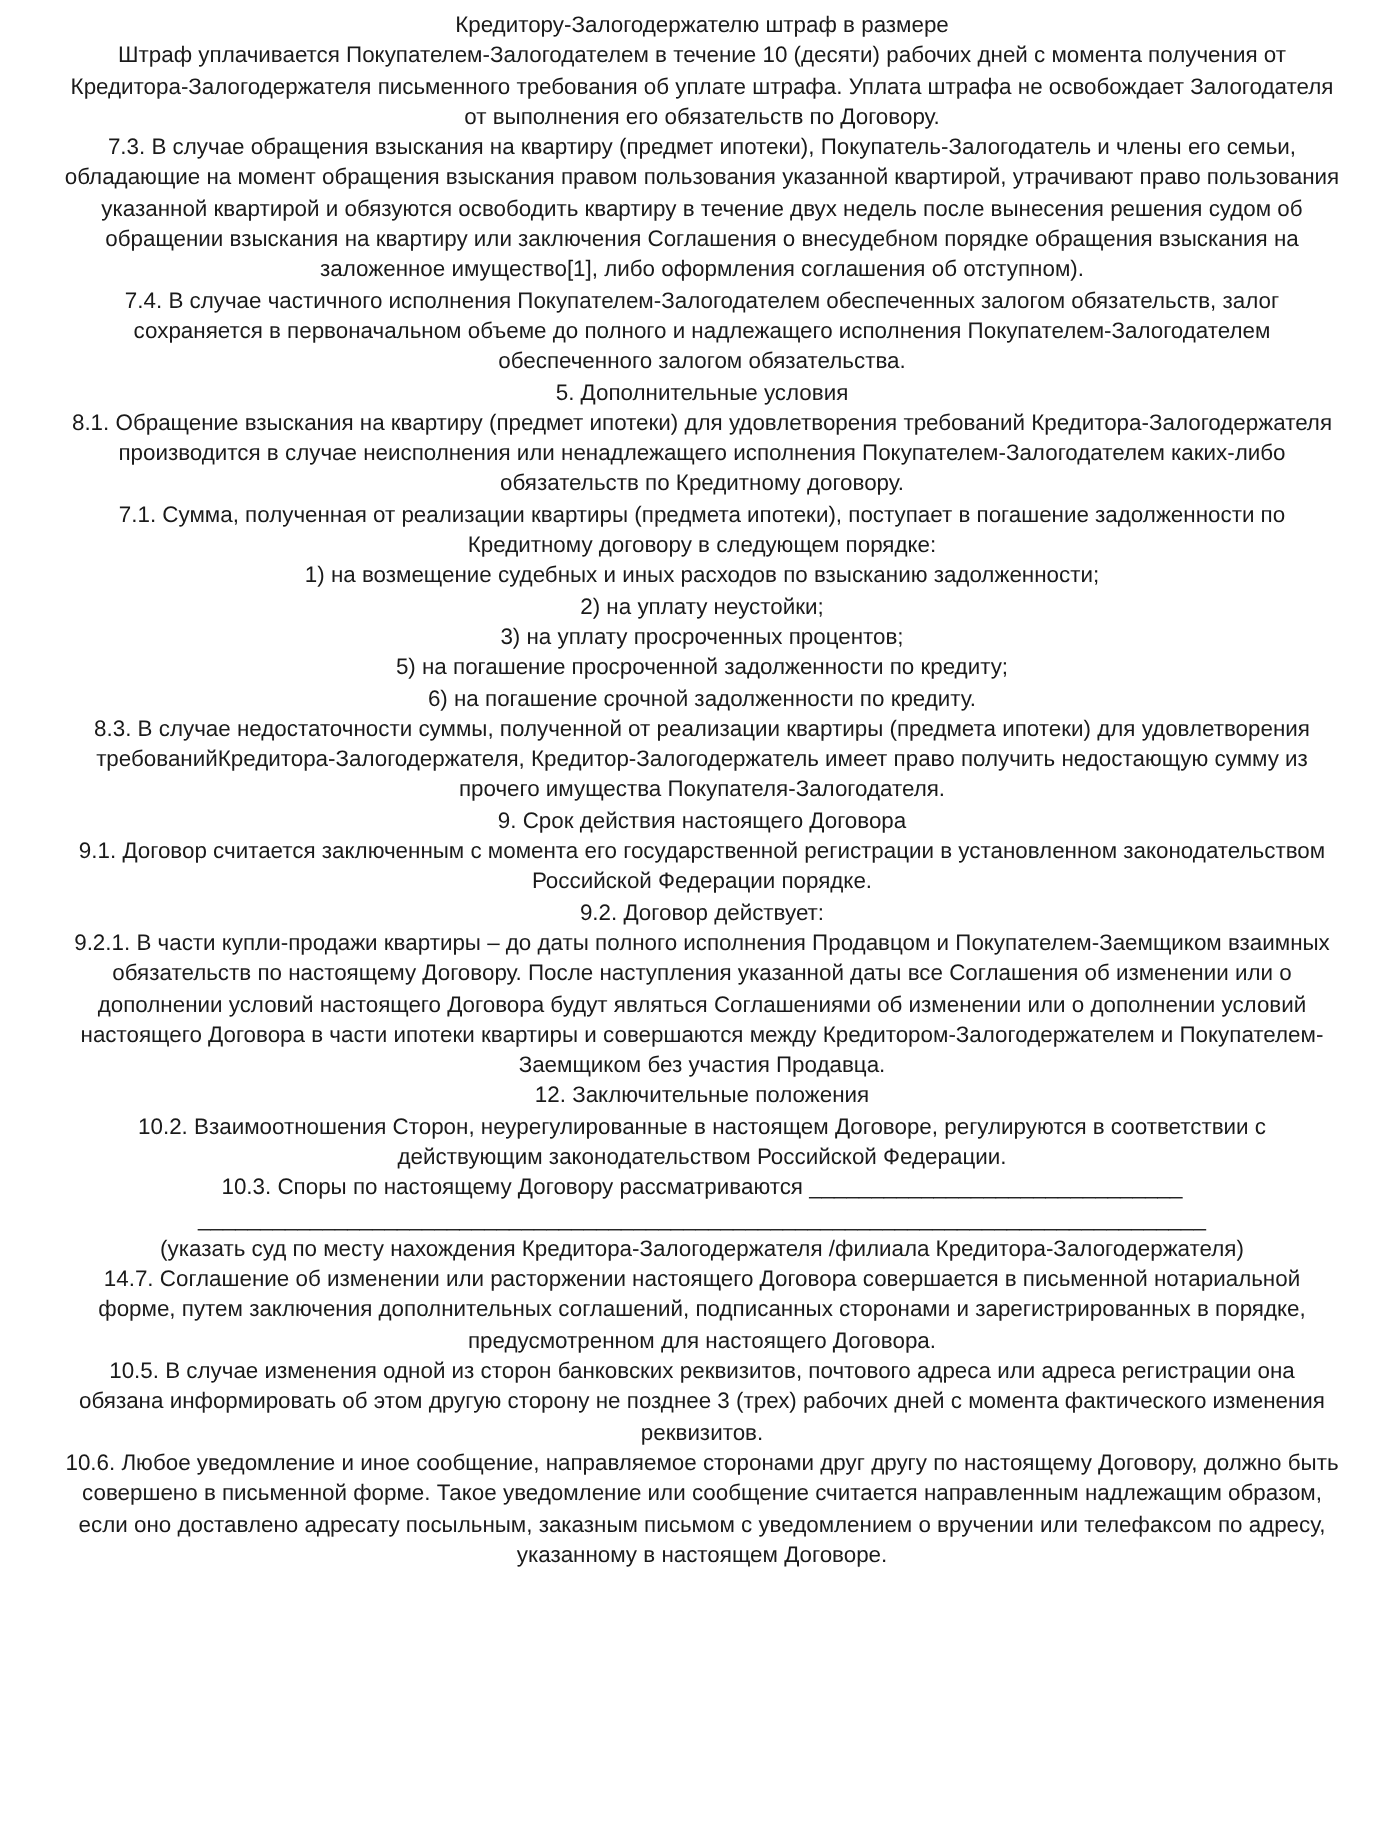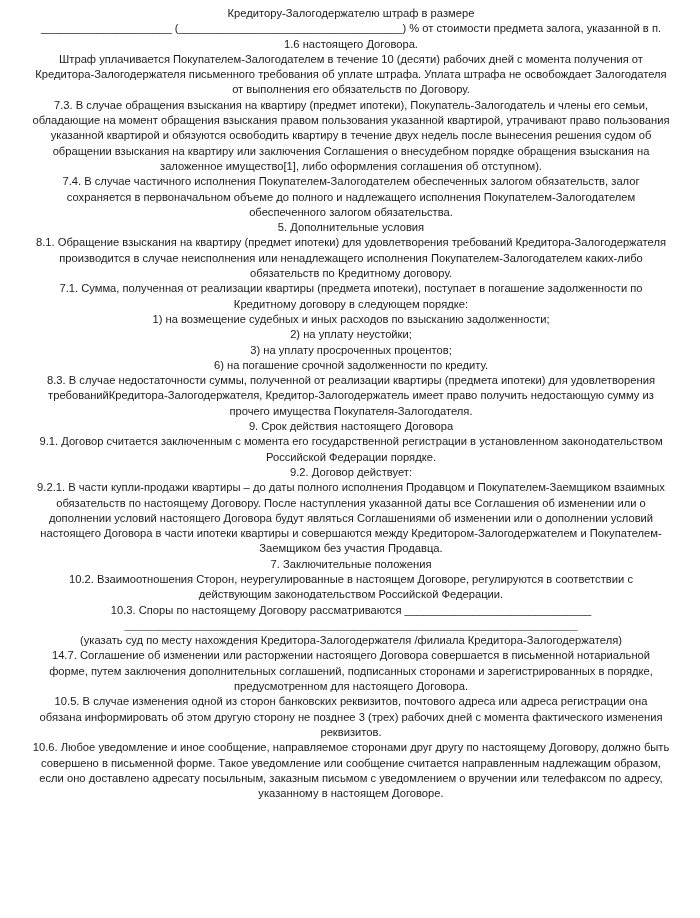--- a/index.html
+++ b/index.html
@@ -26,46 +26,45 @@
   }
   .para {
     margin: 0;
     padding: 0;
     text-align: center;
     white-space: pre-wrap;
     word-wrap: break-word;
   }
   .blank {
     letter-spacing: 0;
-    font-family: Liberation Serif, serif;
   }
 </style>
 </head>
 <body>
 
 <div class="page">
   <div class="doc-body">
     <p class="para">Кредитору-Залогодержателю штраф в размере</p>
-    <p class="para">_____________________ (____________________________________) % от стоимости предмета залога, указанной в п. 1.6 настоящего Договора.</p>
     <p class="para">Штраф уплачивается Покупателем-Залогодателем в течение 10 (десяти) рабочих дней с момента получения от Кредитора-Залогодержателя письменного требования об уплате штрафа. Уплата штрафа не освобождает Залогодателя от выполнения его обязательств по Договору.</p>
     <p class="para">7.3. В случае обращения взыскания на квартиру (предмет ипотеки), Покупатель-Залогодатель и члены его семьи, обладающие на момент обращения взыскания правом пользования указанной квартирой, утрачивают право пользования указанной квартирой и обязуются освободить квартиру в течение двух недель после вынесения решения судом об обращении взыскания на квартиру или заключения Соглашения о внесудебном порядке обращения взыскания на заложенное имущество[1], либо оформления соглашения об отступном).</p>
     <p class="para">7.4. В случае частичного исполнения Покупателем-Залогодателем обеспеченных залогом обязательств, залог сохраняется в первоначальном объеме до полного и надлежащего исполнения Покупателем-Залогодателем обеспеченного залогом обязательства.</p>
     <p class="para">5. Дополнительные условия</p>
     <p class="para">8.1. Обращение взыскания на квартиру (предмет ипотеки) для удовлетворения требований Кредитора-Залогодержателя производится в случае неисполнения или ненадлежащего исполнения Покупателем-Залогодателем каких-либо обязательств по Кредитному договору.</p>
     <p class="para">7.1. Сумма, полученная от реализации квартиры (предмета ипотеки), поступает в погашение задолженности по Кредитному договору в следующем порядке:</p>
     <p class="para">1) на возмещение судебных и иных расходов по взысканию задолженности;</p>
     <p class="para">2) на уплату неустойки;</p>
     <p class="para">3) на уплату просроченных процентов;</p>
+    <p class="para">5) на погашение просроченной задолженности по кредиту;</p>
     <p class="para">6) на погашение срочной задолженности по кредиту.</p>
     <p class="para">8.3. В случае недостаточности суммы, полученной от реализации квартиры (предмета ипотеки) для удовлетворения требованийКредитора-Залогодержателя, Кредитор-Залогодержатель имеет право получить недостающую сумму из прочего имущества Покупателя-Залогодателя.</p>
     <p class="para">9. Срок действия настоящего Договора</p>
     <p class="para">9.1. Договор считается заключенным с момента его государственной регистрации в установленном законодательством Российской Федерации порядке.</p>
     <p class="para">9.2. Договор действует:</p>
     <p class="para">9.2.1. В части купли-продажи квартиры – до даты полного исполнения Продавцом и Покупателем-Заемщиком взаимных обязательств по настоящему Договору. После наступления указанной даты все Соглашения об изменении или о дополнении условий настоящего Договора будут являться Соглашениями об изменении или о дополнении условий настоящего Договора в части ипотеки квартиры и совершаются между Кредитором-Залогодержателем и Покупателем-Заемщиком без участия Продавца.</p>
-    <p class="para">7. Заключительные положения</p>
+    <p class="para">12. Заключительные положения</p>
     <p class="para">10.2. Взаимоотношения Сторон, неурегулированные в настоящем Договоре, регулируются в соответствии с действующим законодательством Российской Федерации.</p>
     <p class="para">10.3. Споры по настоящему Договору рассматриваются ______________________________</p>
     <p class="para blank">_________________________________________________________________________________</p>
     <p class="para">(указать суд по месту нахождения Кредитора-Залогодержателя /филиала Кредитора-Залогодержателя)</p>
     <p class="para">14.7. Соглашение об изменении или расторжении настоящего Договора совершается в письменной нотариальной форме, путем заключения дополнительных соглашений, подписанных сторонами и зарегистрированных в порядке, предусмотренном для настоящего Договора.</p>
     <p class="para">10.5. В случае изменения одной из сторон банковских реквизитов, почтового адреса или адреса регистрации она обязана информировать об этом другую сторону не позднее 3 (трех) рабочих дней с момента фактического изменения реквизитов.</p>
     <p class="para">10.6. Любое уведомление и иное сообщение, направляемое сторонами друг другу по настоящему Договору, должно быть совершено в письменной форме. Такое уведомление или сообщение считается направленным надлежащим образом, если оно доставлено адресату посыльным, заказным письмом с уведомлением о вручении или телефаксом по адресу, указанному в настоящем Договоре.</p>
 
   </div>
 </div>

